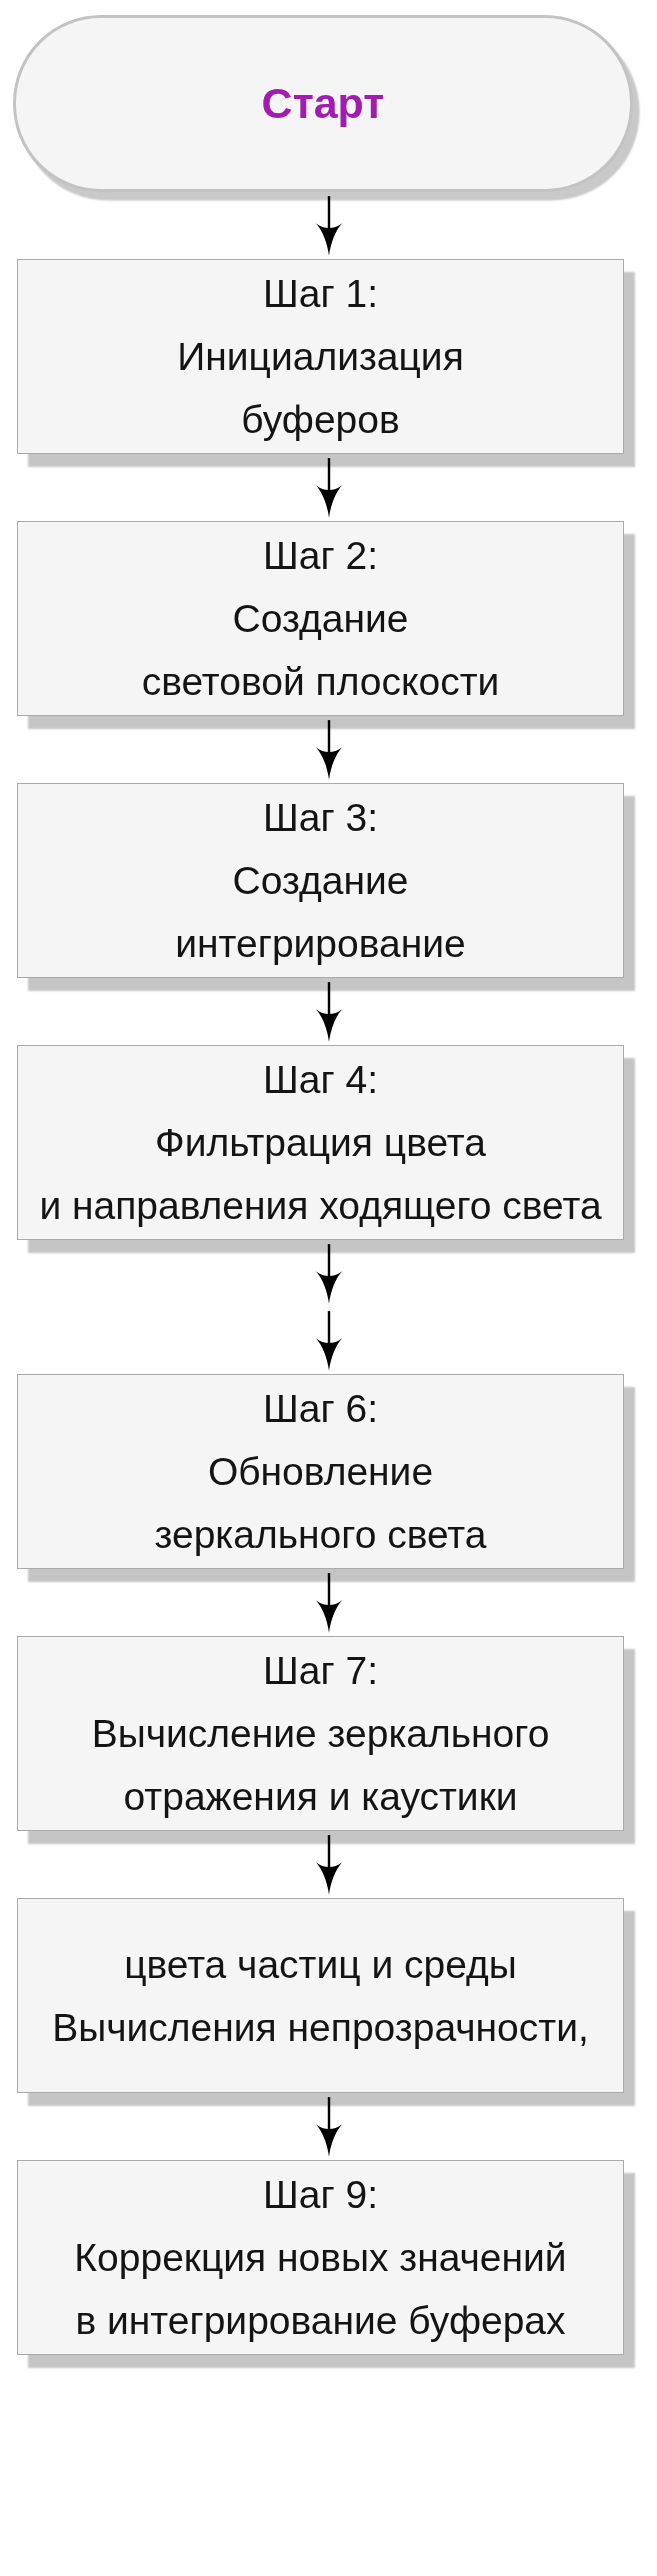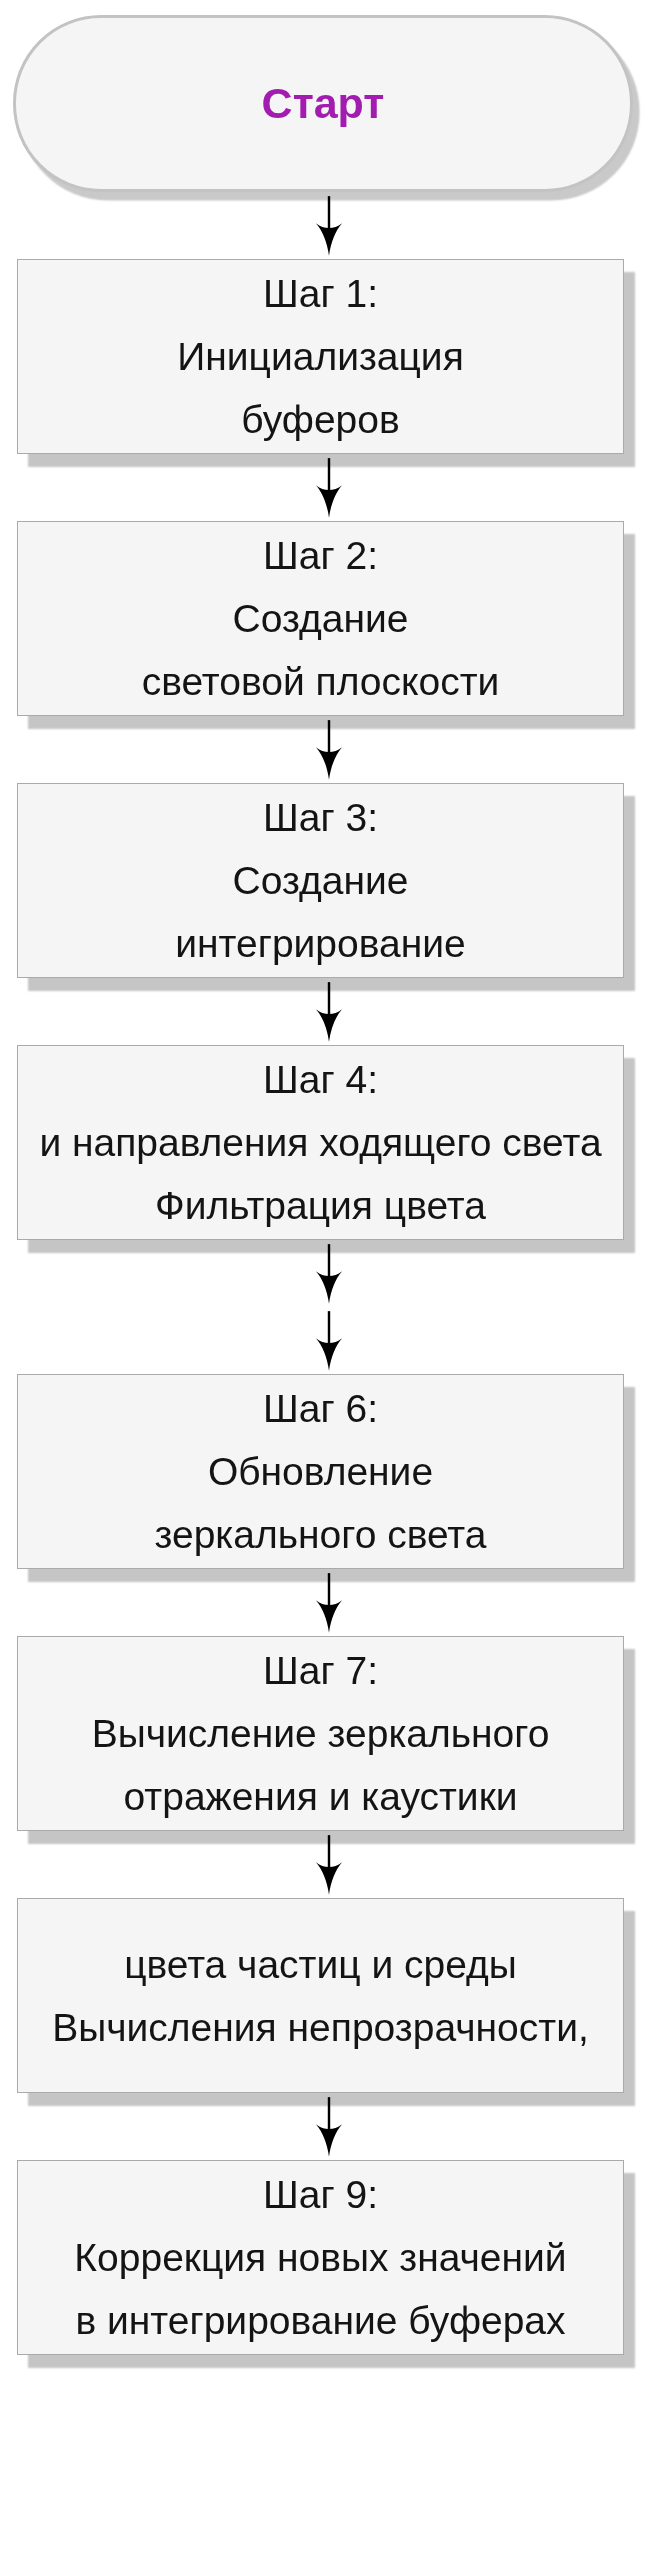--- a/index.html
+++ b/index.html
@@ -123,22 +123,22 @@
 
     <div class="arrow-wrap">
       <svg width="28" height="60" viewBox="0 0 30 64">
         <rect x="13.7" y="0" width="2.6" height="38" fill="#000"></rect>
         <path d="M15 64 C 13 49 8 37 1 29 C 10 36 20 36 29 29 C 22 37 17 49 15 64 Z" fill="#000"></path>
       </svg>
     </div>
 
     <div class="box">
       <div class="line">Шаг 4:</div>
+      <div class="line">Фильтрация цвета</div>
       <div class="line">и направления ходящего света</div>
-      <div class="line">Фильтрация цвета</div>
     </div>
 
     <div class="arrow-wrap">
       <svg width="28" height="60" viewBox="0 0 30 64">
         <rect x="13.7" y="0" width="2.6" height="38" fill="#000"></rect>
         <path d="M15 64 C 13 49 8 37 1 29 C 10 36 20 36 29 29 C 22 37 17 49 15 64 Z" fill="#000"></path>
       </svg>
     </div>
 
 

